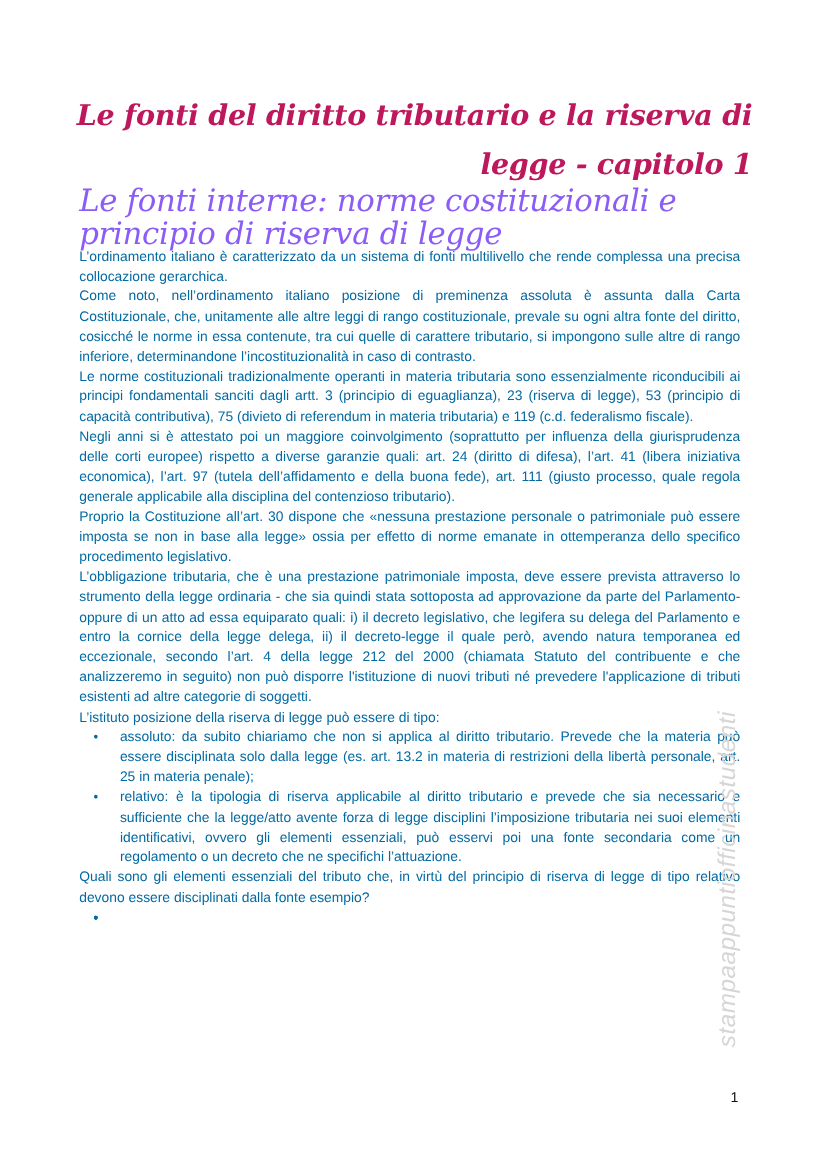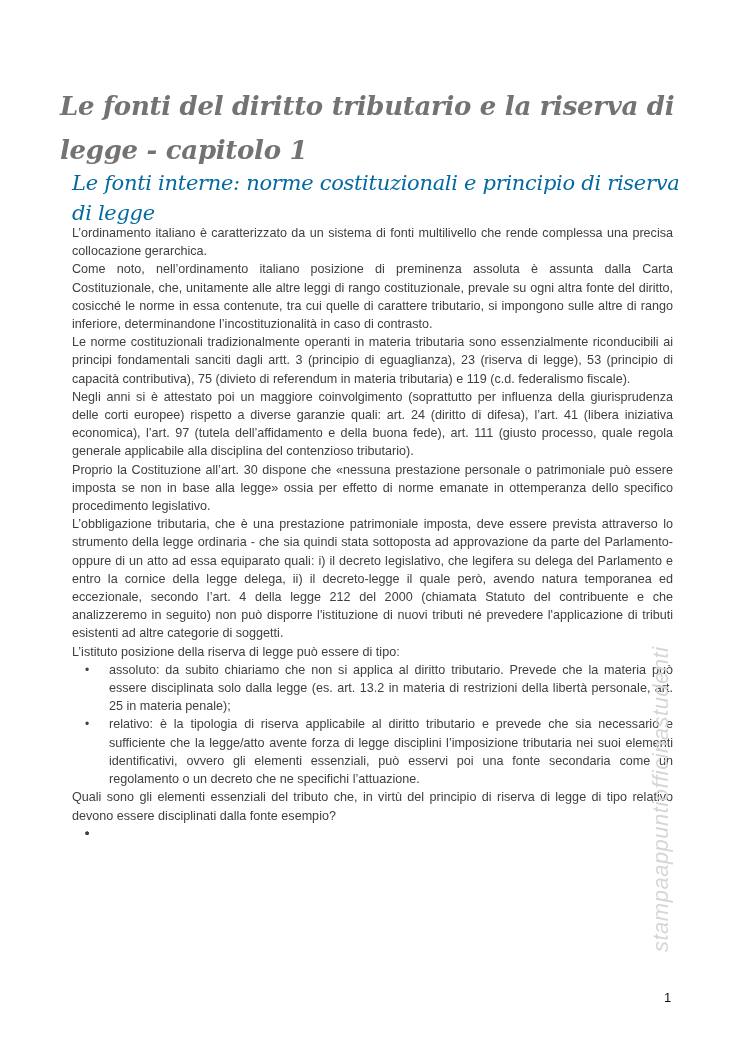--- a/index.html
+++ b/index.html
@@ -3,38 +3,38 @@
 <meta charset="utf-8">
 <style>
   html, body { margin: 0; padding: 0; background: #ffffff; }
   body { width: 744px; height: 1052px; position: relative; overflow: hidden; }
   .page {
     position: absolute; left: 0; top: 0; width: 744px; height: 1052px;
     background: #ffffff; color: #111111;
   }
   .title {
     position: absolute; left: 60px; width: 624px; top: 84px;
-    text-align: left;
+    text-align: right;
     font-family: "DejaVu Serif", serif;
     font-style: italic; font-weight: bold;
     font-size: 26px; line-height: 44px; letter-spacing: -0.3px;
-    color: #737373;
+    color: #be185d;
   }
   .subtitle {
     position: absolute; left: 72px; width: 610px; top: 168px;
     font-family: "DejaVu Serif", serif;
     font-style: italic;
-    font-size: 21px; line-height: 30px; letter-spacing: -0.3px;
-    color: #0369a1;
+    font-size: 28px; line-height: 30px; letter-spacing: -0.3px;
+    color: #8b5cf6;
   }
   .body {
     position: absolute; left: 72px; width: 601px; top: 224px;
     font-family: "Liberation Sans", sans-serif;
     font-size: 12.6px; line-height: 18.2px;
-    color: #404040;
+    color: #0369a1;
   }
   .body p { margin: 0; text-align: justify; }
   .body ul { margin: 0; padding: 0; list-style: none; }
   .body li { position: relative; padding-left: 37px; text-align: justify; }
   .body li .bullet {
     position: absolute; left: 13px; top: 0; font-size: 12px;
   }
   .watermark {
     position: absolute; left: 648px; top: 952px;
     transform-origin: 0 0; transform: rotate(-90deg);

